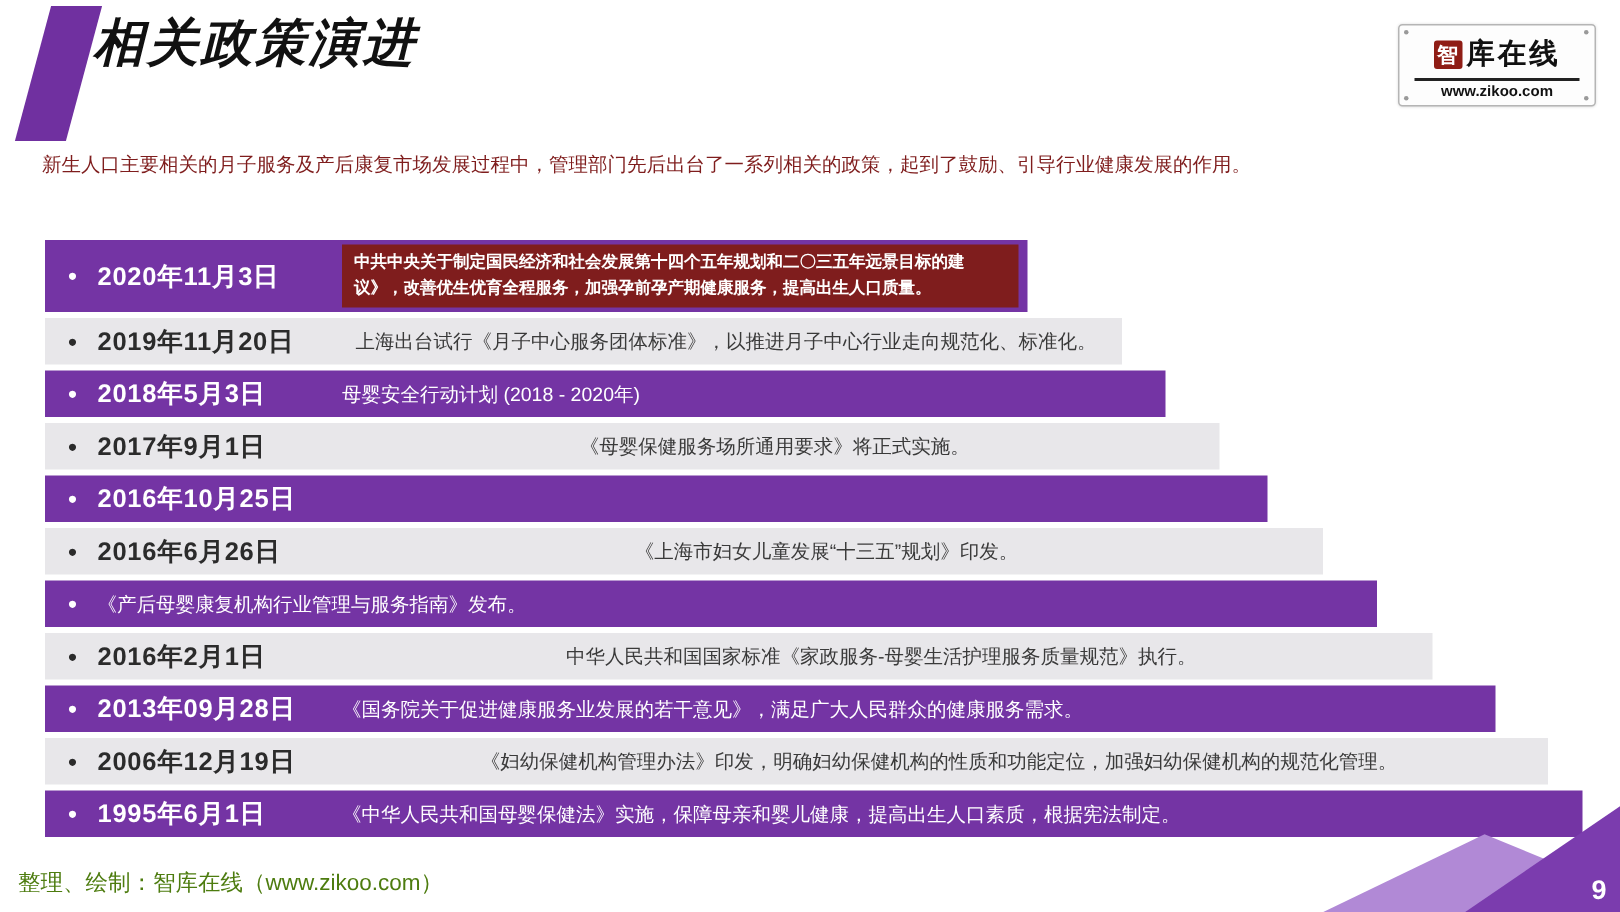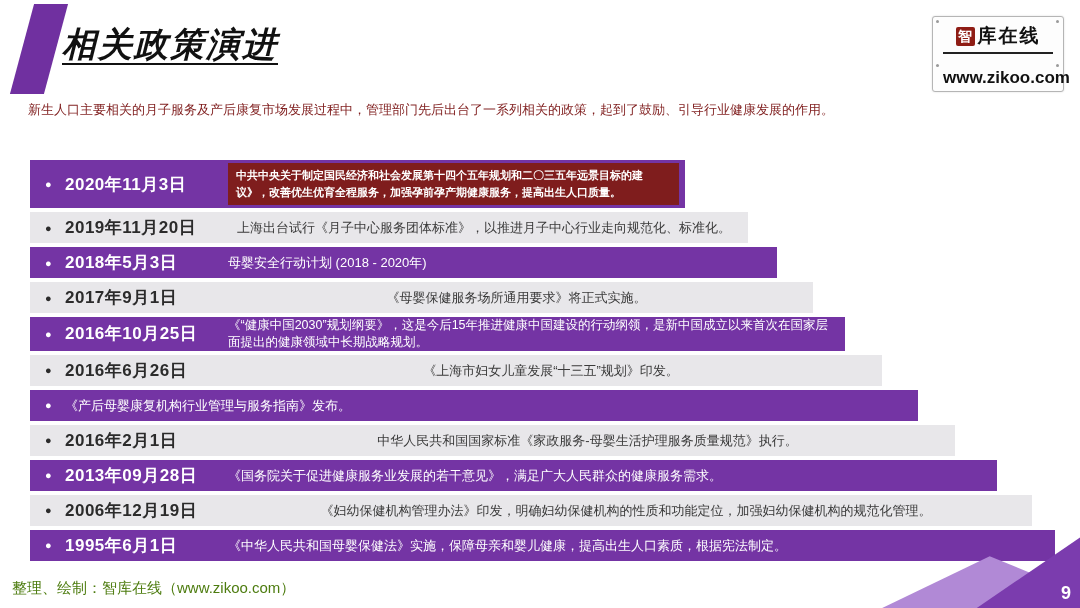--- a/index.html
+++ b/index.html
@@ -7,44 +7,44 @@
   body { font-family:"Liberation Sans","DejaVu Sans",sans-serif; position:relative; overflow:hidden; }
 
   .slide { position:absolute; inset:0; width:1080px; height:608px; background:#ffffff; overflow:hidden; }
 
   
   .header-stripe {
     position:absolute; left:22px; top:4px; width:34px; height:90px;
     background:#7030A0; transform:skewX(-15deg);
   }
   .page-title {
-    position:absolute; left:62px; top:22px;
+    position:absolute; left:62px; top:6px;
     font-size:34px; font-weight:bold; font-style:italic; color:#111;
     letter-spacing:2px;
-    text-decoration:underline; text-underline-offset:7px; text-decoration-thickness:2px;
+    text-underline-offset:7px; text-decoration-thickness:2px;
   }
 
   
   .logo {
     position:absolute; right:16px; top:16px; width:132px;
     background:#fdfdfd; border:1px solid #b5b5b5; border-radius:3px;
     padding:6px 10px 3px 10px; box-shadow:0 0 2px rgba(0,0,0,.15);
   }
   .logo::before {
     content:""; position:absolute; left:3px; top:3px; width:3px; height:3px;
     border-radius:50%; background:#9a9a9a;
     box-shadow: 120px 0 0 #9a9a9a, 0 44px 0 #9a9a9a, 120px 44px 0 #9a9a9a;
   }
   .logo-top { display:flex; align-items:center; justify-content:center; gap:3px; padding-bottom:3px; border-bottom:2px solid #222; }
   .logo-char {
     display:inline-block; width:19px; height:19px; line-height:19px; text-align:center;
     background:#8f1d15; color:#fff; font-size:14px; font-weight:bold; border-radius:2px;
   }
   .logo-rest { font-size:19px; font-weight:bold; color:#111; letter-spacing:2px; font-family:"Liberation Serif","DejaVu Serif",serif; }
-  .logo-url { text-align:right; font-size:17px; color:#111; font-weight:600; padding-top:14px; }
+  .logo-url { text-align:center; font-size:10px; color:#111; font-weight:600; padding-top:2px; }
 
   
   .intro {
     position:absolute; left:28px; top:100px; width:1030px;
     font-size:13px; line-height:1.5; color:#7f1d1d;
   }
 
   
   .timeline { position:absolute; left:30px; top:160px; display:flex; flex-direction:column; gap:4px; }
   .row { display:flex; align-items:center; min-height:31px; }
@@ -118,21 +118,20 @@
         <span class="desc">母婴安全行动计划 (2018 - 2020年)</span>
       </div>
       <div class="row gray" style="width: 783px;">
         <span class="bullet">●</span>
         <span class="date">2017年9月1日</span>
         <span class="desc">《母婴保健服务场所通用要求》将正式实施。</span>
       </div>
       <div class="row purple two-line" style="width: 815px;">
         <span class="bullet">●</span>
         <span class="date">2016年10月25日</span>
-        <span class="desc">《“健康中国2030”规划纲要》，这是今后15年推进健康中国建设的行动纲领，是新中国成立以来首次在国家层面提出的健康领域中长期战略规划。</span>
       </div>
       <div class="row gray" style="width: 852px;">
         <span class="bullet">●</span>
         <span class="date">2016年6月26日</span>
         <span class="desc">《上海市妇女儿童发展“十三五”规划》印发。</span>
       </div>
       <div class="row purple" style="width: 888px;">
         <span class="bullet">●</span>
         <span class="desc">《产后母婴康复机构行业管理与服务指南》发布。</span>
       </div>

